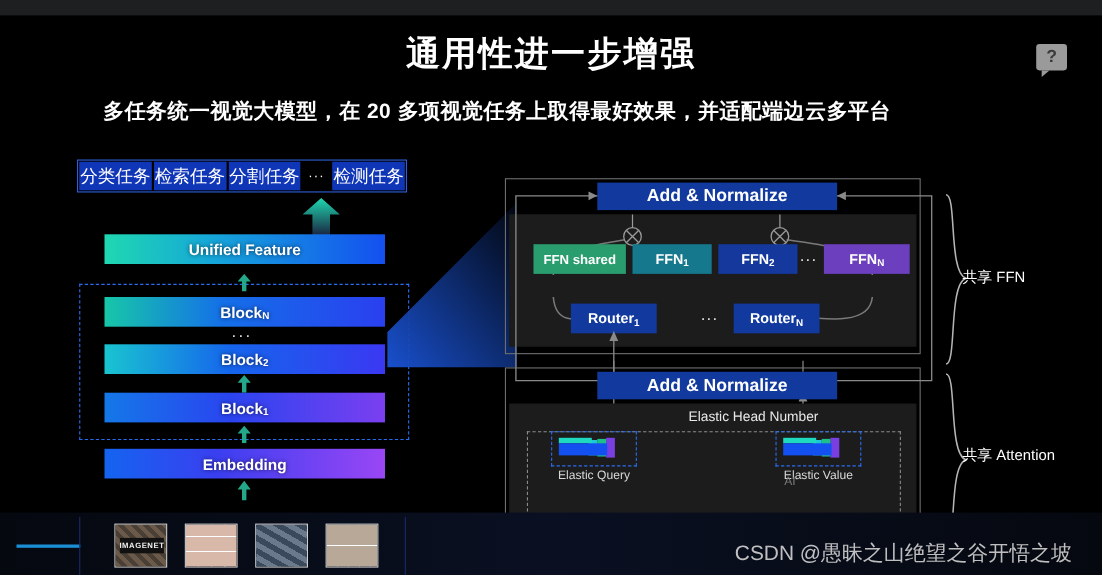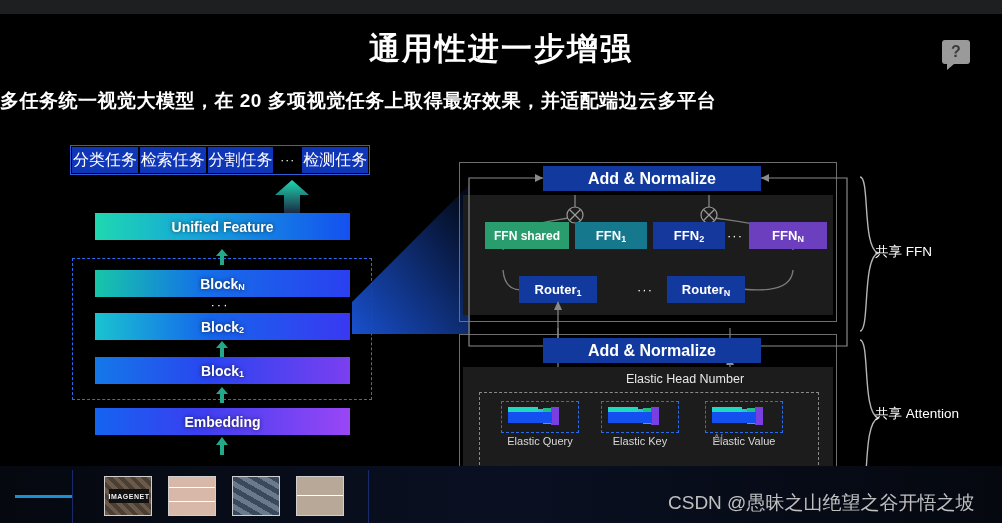--- a/index.html
+++ b/index.html
@@ -16,21 +16,21 @@
     background:#1d1f21;
   }
 
   .slide-title {
     position:absolute; left:0; top:28px; width:1002px;
     text-align:center; color:#ffffff;
     font-size:31px; font-weight:bold; letter-spacing:2px;
   }
   .slide-sub {
     position:absolute; left:0; top:88px; width:810px;
-    text-align:left; color:#ffffff;
+    text-align:right; color:#ffffff;
     font-size:19px; font-weight:bold; letter-spacing:0.5px;
   }
 
   .help-icon {
     position:absolute; right:32px; top:40px;
     width:28px; height:24px; background:#9a9a9a; border-radius:3px;
     color:#3a3a3a; font-size:16px; font-weight:bold;
     display:flex; align-items:center; justify-content:center;
   }
   .help-icon:after{
@@ -127,21 +127,21 @@
   .task-dots2 { position:absolute; left:190px; top:324px; color:#fff; font-size:13px; letter-spacing:1px; }
 
   .ehn-label {
     position:absolute; left:8px; top:212px; width:370px; text-align:center;
     color:#e8e8e8; font-size:12.5px;margin-left:37px;
   }
   .inner-dashed {
     position:absolute; left:24px; top:232px; width:340px; height:88px;
     border:1px dashed #8a8a8a;
   }
-  .qkv-group { position:absolute; top:241px; width:78px; height:52px; }
+  .qkv-group { position:absolute; top:232px; width:78px; height:52px; }
   .qkv-sel { position:absolute; top:0; left:0; width:78px; height:32px; border:1.5px dashed #2a6cf0; }
   .qkv-label {
     position:absolute; top:34px; left:-6px; width:90px; text-align:center;
     color:#d8d8d8; font-size:11px;
   }
   .qkv-q { left:46px; }
   .qkv-k { left:146px; }
   .qkv-v { left:250px; }
   .ai-mark { position:absolute; left:258px; top:272px; color:#7a7a7a; font-size:11px; }
 
@@ -338,31 +338,20 @@
       <svg style="position:absolute;left:6px;top:5px;width:66px;height:23px;" viewBox="0 0 66 23">
         <rect x="44" y="1" width="8" height="18" fill="#7a3fe0"></rect>
         <rect x="36" y="2" width="8" height="16" fill="#1fbf8a"></rect>
         <rect x="28" y="3" width="8" height="14" fill="#1fc8d8"></rect>
         <rect x="1" y="1" width="30" height="5" fill="#1fd8c0"></rect>
         <rect x="1" y="6" width="44" height="11" fill="#1450f0"></rect>
       </svg>
       <div class="qkv-label">Elastic  Query</div>
     </div>
 
-    <div class="qkv-group qkv-k">
-      <div class="qkv-sel"></div>
-      <svg style="position:absolute;left:6px;top:5px;width:66px;height:23px;" viewBox="0 0 66 23">
-        <rect x="44" y="1" width="8" height="18" fill="#7a3fe0"></rect>
-        <rect x="36" y="2" width="8" height="16" fill="#1fbf8a"></rect>
-        <rect x="28" y="3" width="8" height="14" fill="#1fc8d8"></rect>
-        <rect x="1" y="1" width="30" height="5" fill="#1fd8c0"></rect>
-        <rect x="1" y="6" width="44" height="11" fill="#1450f0"></rect>
-      </svg>
-      <div class="qkv-label">Elastic  Key</div>
-    </div>
 
     <div class="qkv-group qkv-v">
       <div class="qkv-sel"></div>
       <svg style="position:absolute;left:6px;top:5px;width:66px;height:23px;" viewBox="0 0 66 23">
         <rect x="44" y="1" width="8" height="18" fill="#7a3fe0"></rect>
         <rect x="36" y="2" width="8" height="16" fill="#1fbf8a"></rect>
         <rect x="28" y="3" width="8" height="14" fill="#1fc8d8"></rect>
         <rect x="1" y="1" width="30" height="5" fill="#1fd8c0"></rect>
         <rect x="1" y="6" width="44" height="11" fill="#1450f0"></rect>
       </svg>

